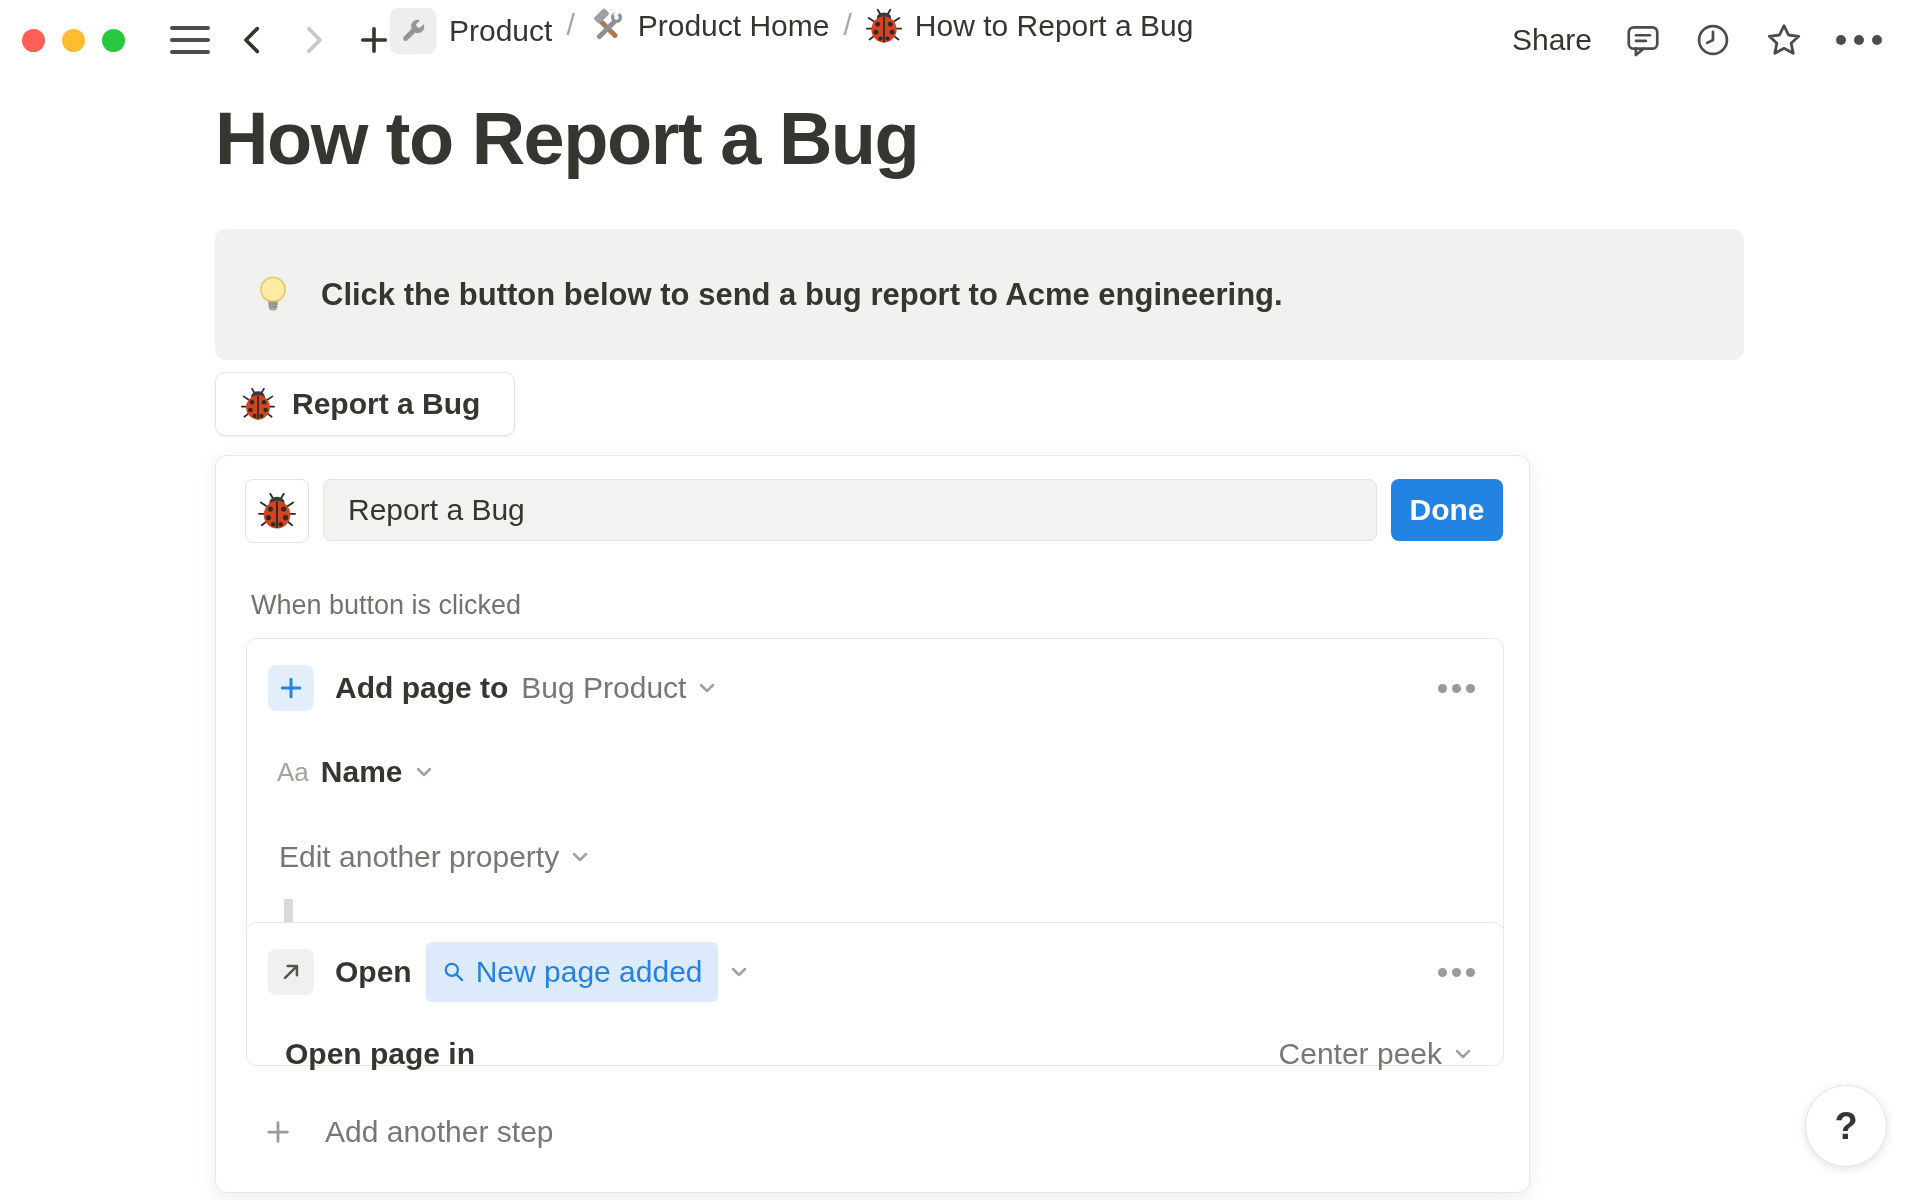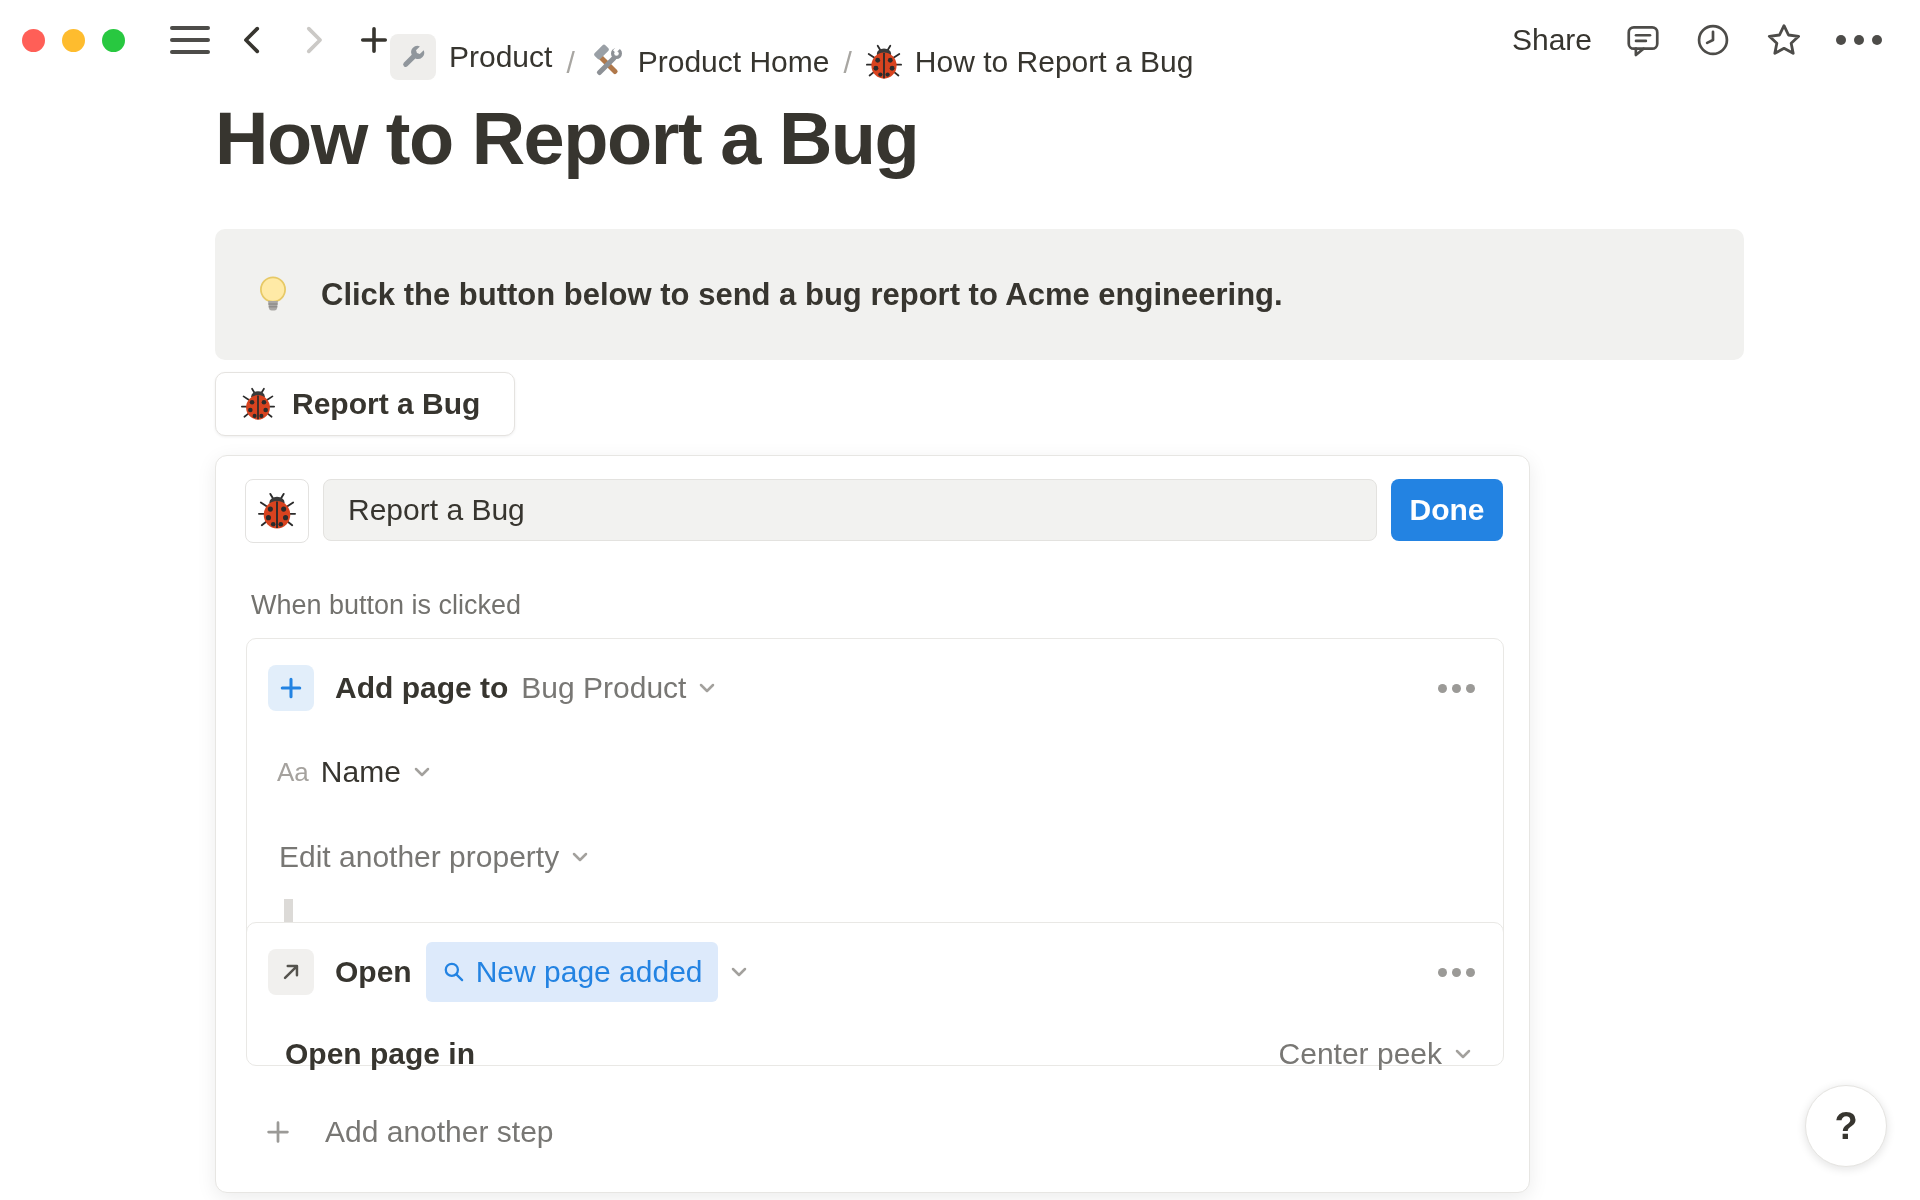--- a/index.html
+++ b/index.html
@@ -7,21 +7,21 @@
     font-family:"Liberation Sans",sans-serif;color:#37352f;}
 
   
   .topbar{position:absolute;top:0;left:0;width:100%;height:80px;background:#fff;}
   .traffic{position:absolute;left:22px;top:29px;display:flex;gap:17px;}
   .tl{width:23px;height:23px;border-radius:50%;}
   .tl.red{background:#ff5f57;}.tl.yellow{background:#febc2e;}.tl.green{background:#28c840;}
   .navgroup{position:absolute;left:170px;top:0;height:80px;display:flex;align-items:center;gap:26px;}
   .hamburger{display:flex;flex-direction:column;gap:8px;cursor:pointer;}
   .hamburger div{width:40px;height:4px;background:#4d4c49;border-radius:2px;}
-  .crumbs{position:absolute;left:390px;top:0;height:80px;display:flex;align-items:flex-end;font-size:30px;}
+  .crumbs{position:absolute;left:390px;top:8px;height:80px;display:flex;align-items:flex-start;font-size:30px;}
   .crumb{display:flex;align-items:center;gap:13px;cursor:pointer;}
   .crumb-sep{color:#a8a6a2;margin:0 14px;}
   .iconbox{width:46px;height:46px;border-radius:8px;background:#efeeec;display:flex;align-items:center;justify-content:center;}
   .topright{position:absolute;right:38px;top:0;height:80px;display:flex;align-items:center;gap:32px;}
   .share{font-size:30px;color:#37352f;cursor:pointer;}
   .topdots{display:flex;gap:8px;}
   .topdots div{width:10px;height:10px;border-radius:50%;background:#4d4c49;}
 
   
   .page-title{position:absolute;left:215px;top:96px;font-size:74px;font-weight:800;letter-spacing:-1.5px;color:#37352f;}
@@ -55,21 +55,21 @@
   .sq-gray{background:#f1f0ee;}
   .action-label{font-size:30px;font-weight:600;color:#37352f;margin-left:21px;}
   .target-label{font-size:30px;color:#787774;margin-left:13px;}
   .chev{margin-left:9px;display:flex;}
   .spacer{flex:1;}
   .row-dots{display:flex;gap:5px;cursor:pointer;padding:6px 0;}
   .row-dots div{width:9px;height:9px;border-radius:50%;background:#9b9a97;}
 
   .prop-row{position:absolute;left:30px;right:12px;top:102px;height:62px;display:flex;align-items:center;}
   .prop-type{font-size:26px;color:#a5a29e;}
-  .prop-name{font-size:30px;font-weight:400;color:#37352f;margin-left:12px;}
+  .prop-name{font-size:30px;font-weight:700;color:#37352f;margin-left:12px;}
   .prop-input{margin-left:40px;flex:1;height:62px;background:#fff;border:1px solid #e1e0dd;border-radius:8px;
     font-family:"Liberation Sans",sans-serif;font-size:30px;color:#37352f;padding:0 0 0 24px;box-sizing:border-box;outline:none;}
   .edit-another{position:absolute;left:32px;top:198px;height:40px;display:flex;align-items:center;
     font-size:30px;color:#787774;cursor:pointer;}
 
   .connector{position:absolute;left:68px;top:443px;width:9px;height:23px;background:#dcdad7;}
 
   .pill{margin-left:14px;height:44px;background:#ddeafb;border-radius:6px;display:flex;align-items:center;
     padding:8px 15px;gap:9px;cursor:pointer;}
   .pill span{font-size:30px;font-weight:500;color:#2383e2;}

